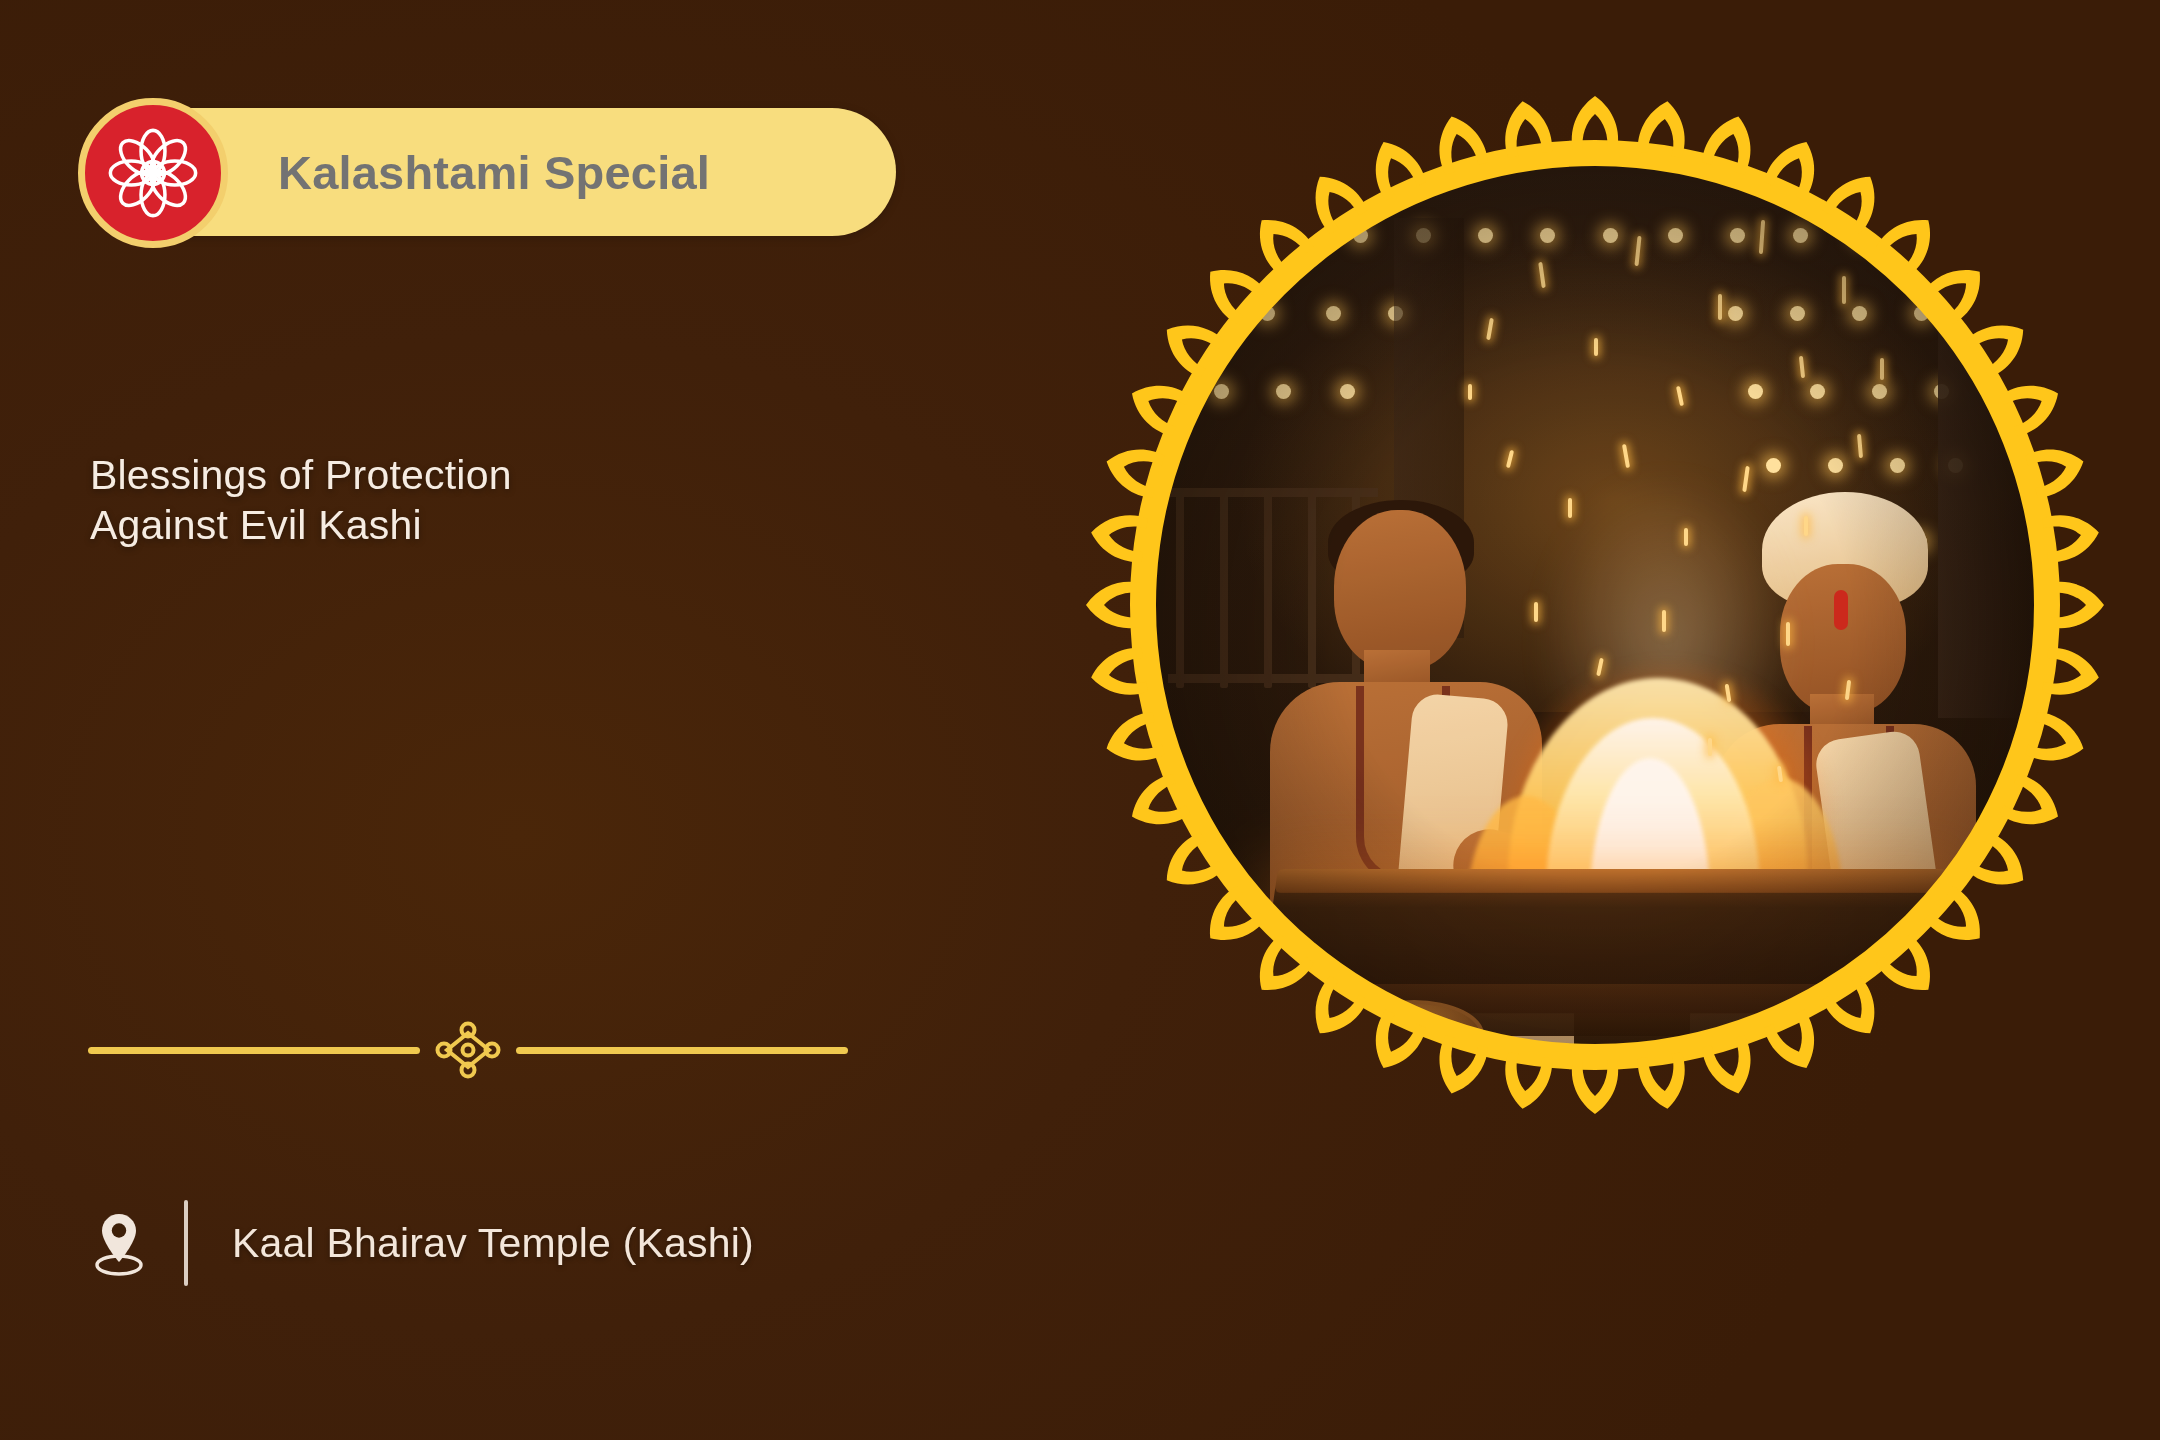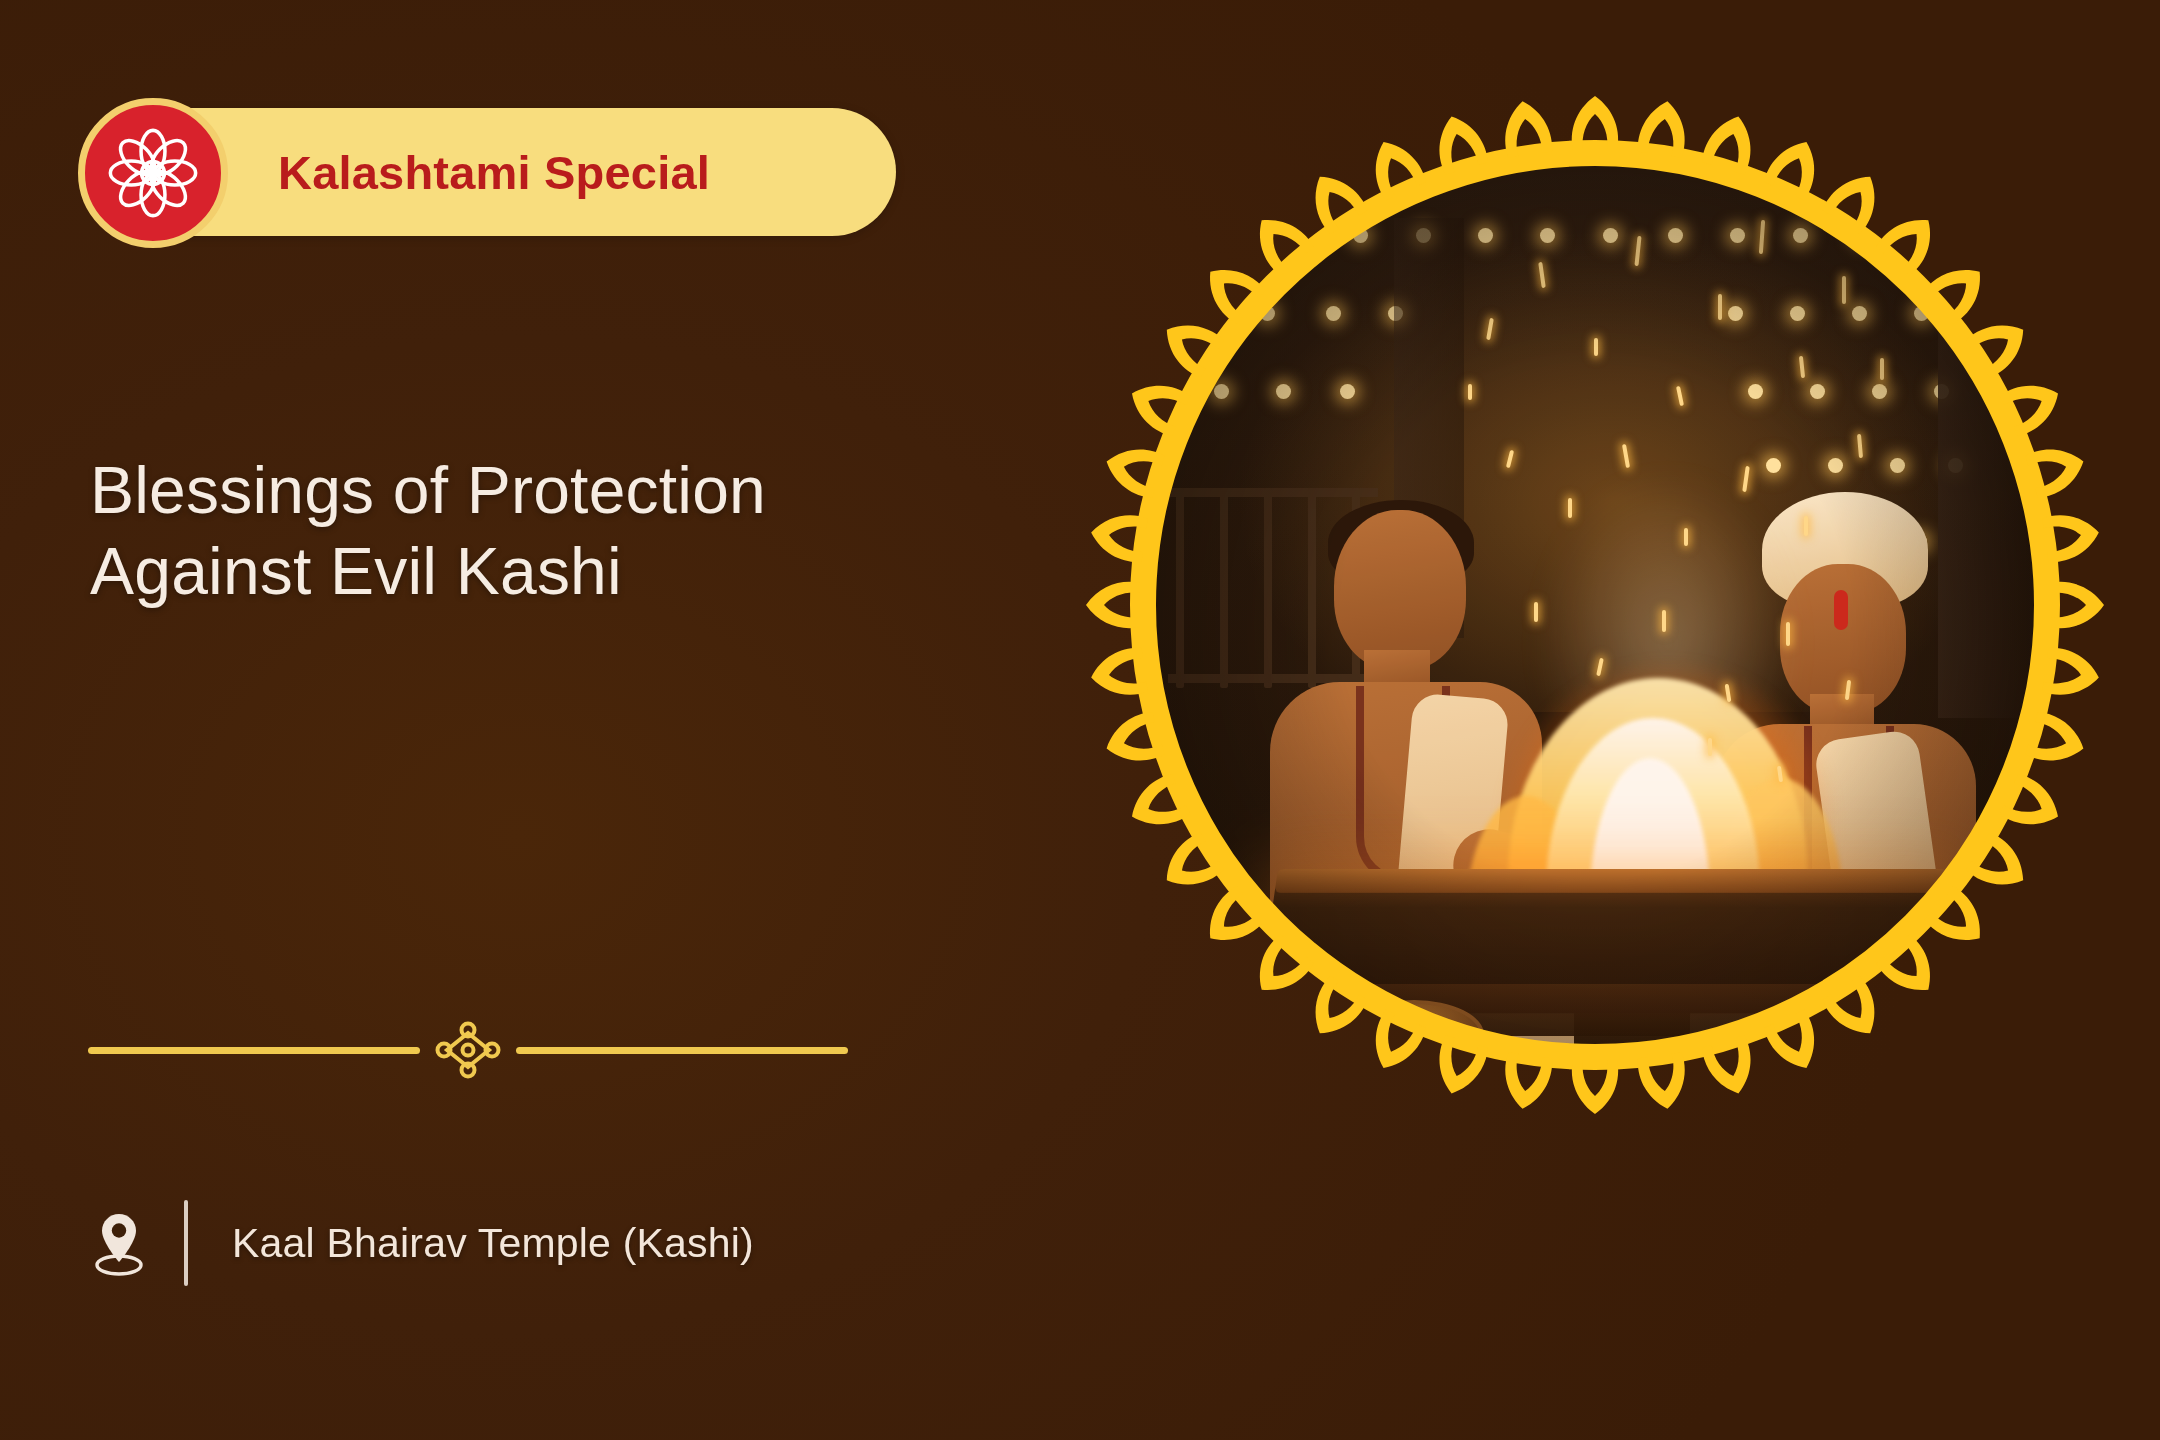--- a/index.html
+++ b/index.html
@@ -32,27 +32,27 @@
     width:150px;height:150px;border-radius:50%;
     background:#d8222c;
     border:7px solid #f3cf6d;
     box-sizing:border-box;
     display:flex;align-items:center;justify-content:center;
     z-index:3;
   }
   .badge-logo svg{display:block;}
   .badge-text{
     margin-left:190px;
-    color:#b91c1c;font-size:47px;font-weight:bold;
+    color:#737373;font-size:47px;font-weight:bold;
     letter-spacing:.2px;white-space:nowrap;
   }
   
   .subtitle{
     position:absolute;left:90px;top:450px;width:860px;
-    color:#f6ece2;font-size:66px;line-height:1.22;
+    color:#f6ece2;font-size:41px;line-height:1.22;
     font-weight:400;letter-spacing:.2px;
     text-shadow:0 2px 6px rgba(0,0,0,.35);
   }
   .subtitle div{white-space:nowrap;}
   
   .title{
     position:absolute;left:90px;top:660px;width:900px;
     color:#f6d171;font-size:63px;line-height:1.34;
     font-weight:bold;letter-spacing:.2px;
     text-shadow:0 3px 8px rgba(0,0,0,.4);

